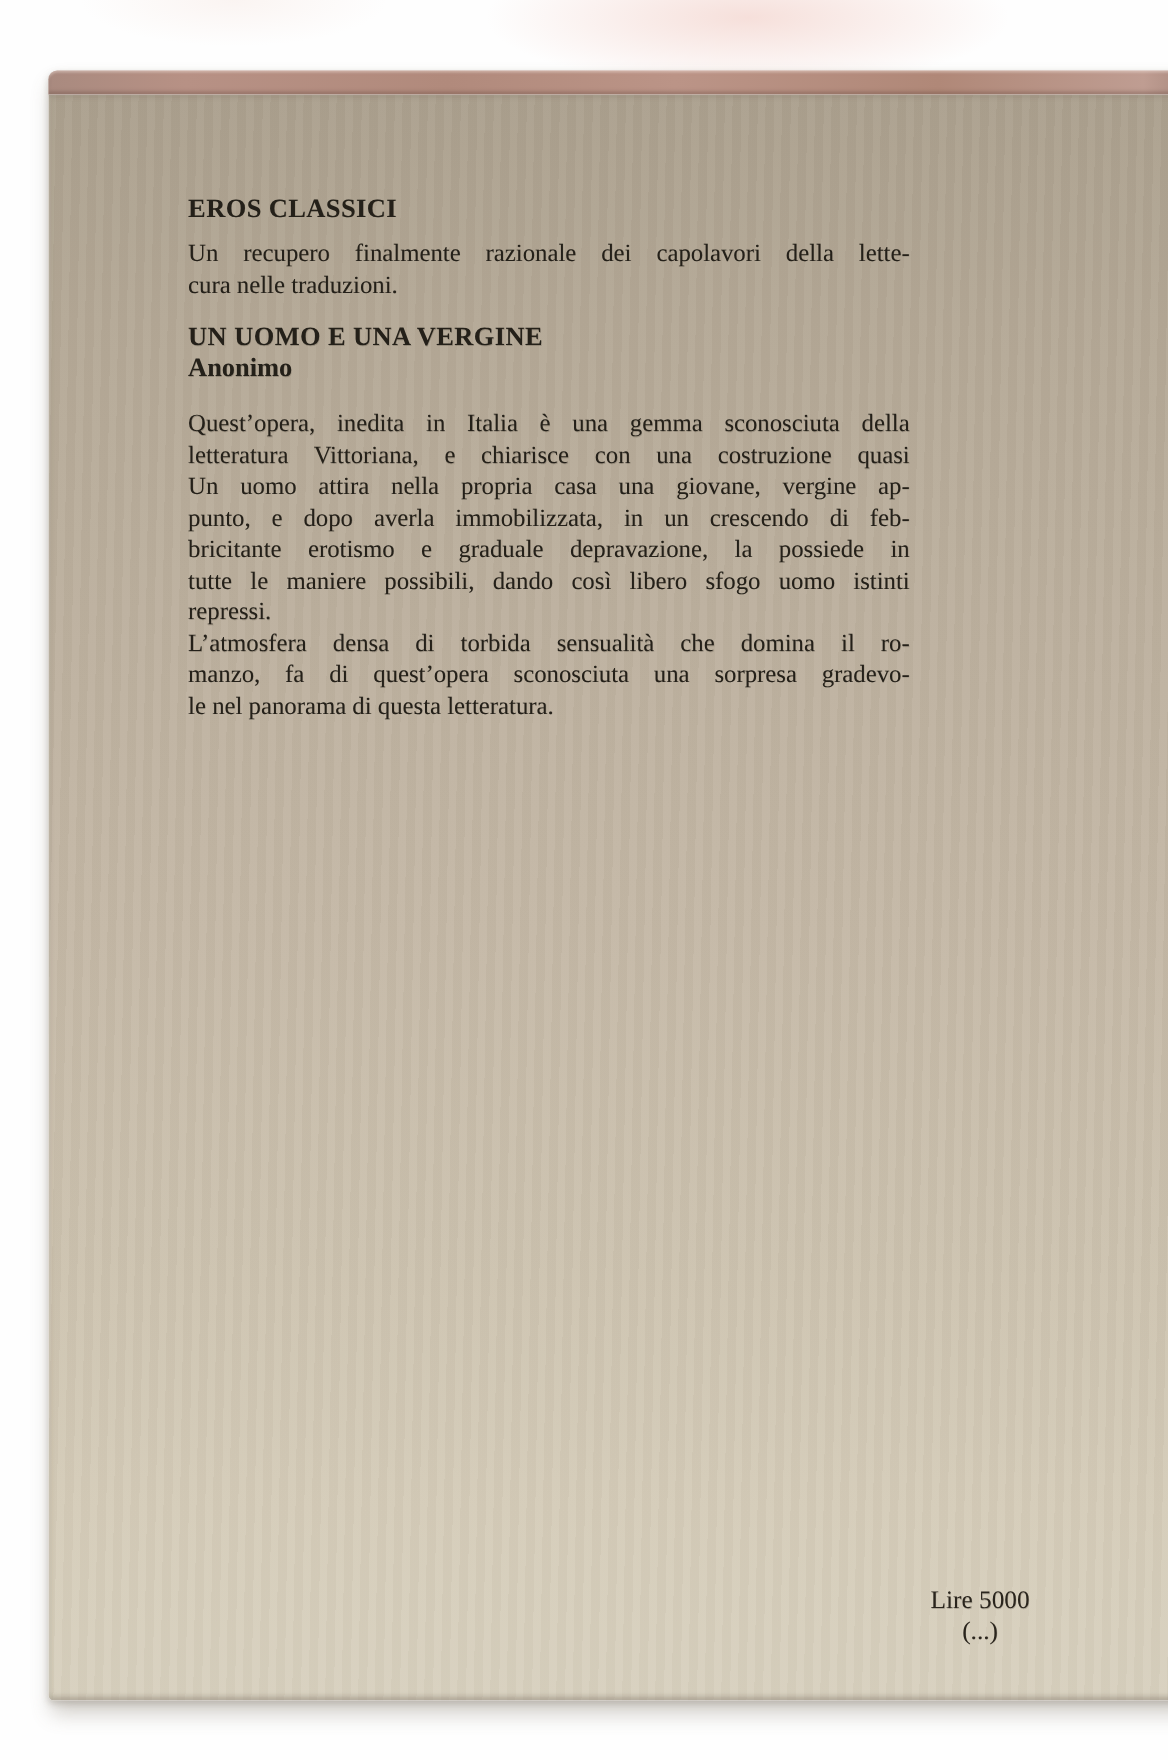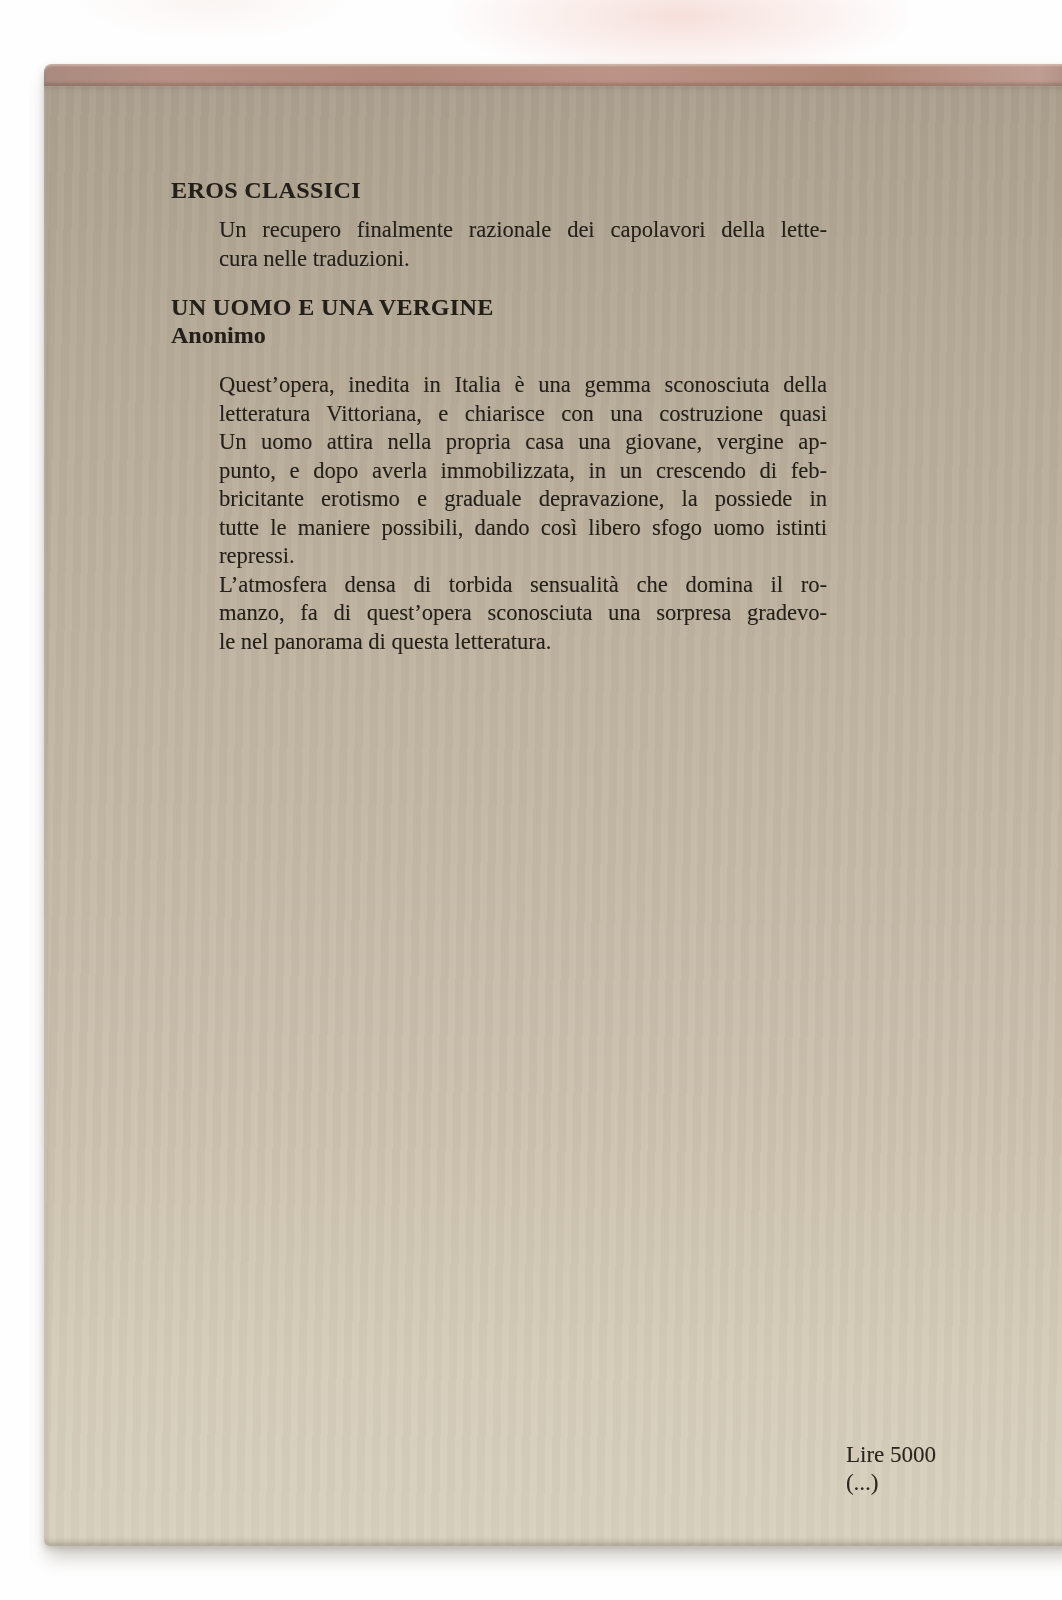--- a/index.html
+++ b/index.html
@@ -74,31 +74,30 @@
     font-weight: bold;
     font-size: 24px;
     line-height: 28px;
     margin-bottom: 22px;
   }
   .section-2 { margin-top: 20px; }
   .para { margin: 0; }
   .line {
     text-align: justify;
     text-align-last: justify;
-    margin-left: 48px;
   }
   .line.line-last {
     text-align: center;
     text-align-last: left;
   }
   .price {
     position: absolute;
     right: 145px;
     top: 1355px; 
-    text-align: left;
+    text-align: center;
     color: #2a251d;
     font-size: 23px;
     line-height: 28px;
     text-shadow: 0.4px 0.4px 0.5px rgba(60,50,40,0.25);
   }
 </style>
 </head>
 <body>
 
 <div class="scene">

